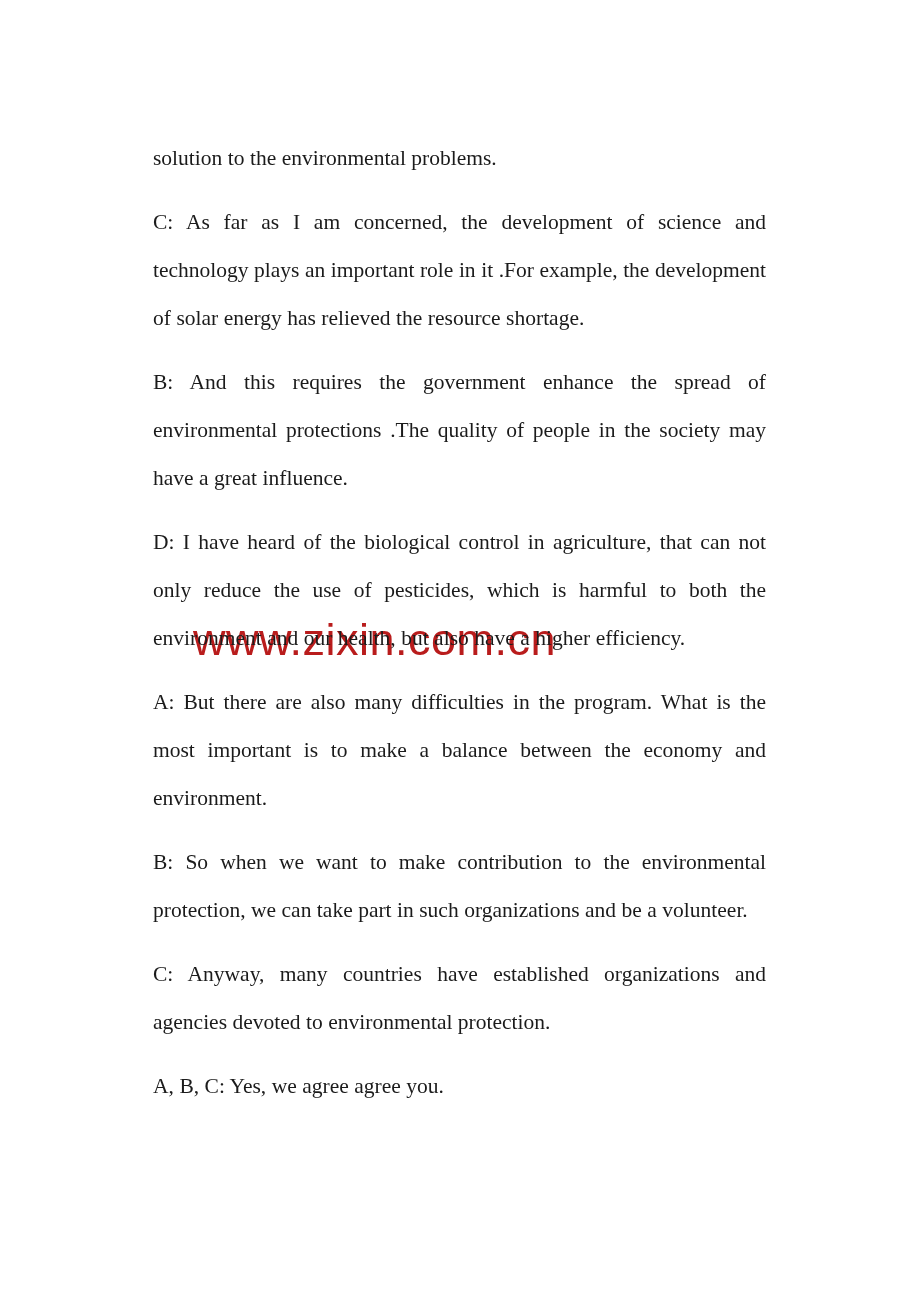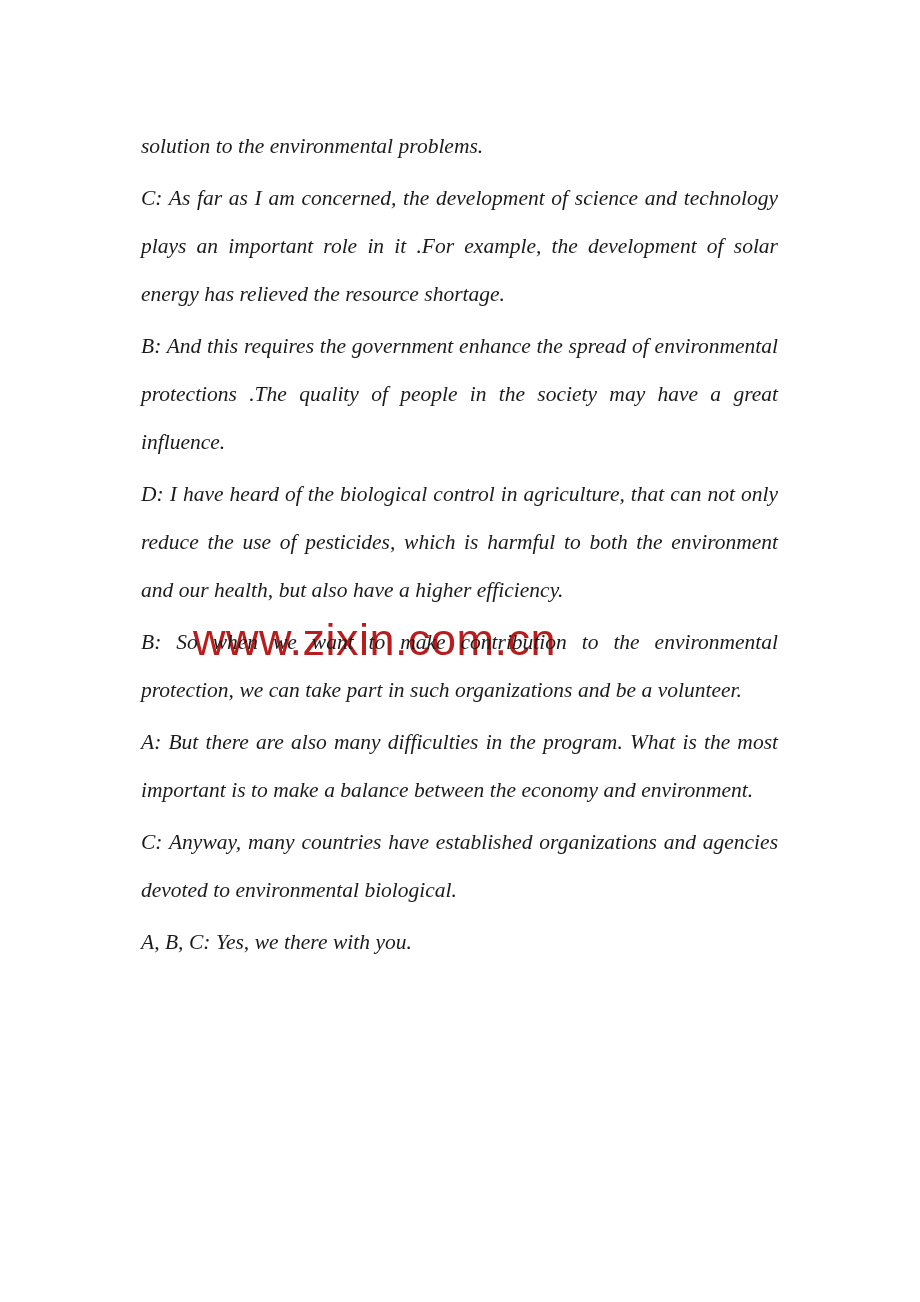--- a/index.html
+++ b/index.html
@@ -43,43 +43,42 @@
   
   .doc-body {
     position: absolute;
     left: 137px;
     top: 118px;
     width: 645px;
     z-index: 1;
   }
 
   .para {
-    margin: 4px;
+    margin: 16px;
     padding: 0;
     font-size: 21.5px;
     line-height: 48px;
     color: #1b1b1b;
     text-align: justify;
     text-justify: inter-word;
     word-spacing: 0.1px;
-    font-style: italic;
   }
   
 </style>
 </head>
 <body>
 
 <div class="page">
 
   <div class="watermark">www.zixin.com.cn</div>
 
   <div class="doc-body">
     <p class="para">solution to the environmental problems.</p>
     <p class="para">C: As far as I am concerned, the development of science and technology plays an important role in it .For example, the development of solar energy has relieved the resource shortage.</p>
     <p class="para">B: And this requires the government enhance the spread of environmental protections .The quality of people in the society may have a great influence.</p>
     <p class="para">D: I have heard of the biological control in agriculture, that can not only reduce the use of pesticides, which is harmful to both the environment and our health, but also have a higher efficiency.</p>
+    <p class="para">A: But there are also many difficulties in the program. What is the most important is to make a balance between the economy and environment.</p>
     <p class="para">B: So when we want to make contribution to the environmental protection, we can take part in such organizations and be a volunteer.</p>
-    <p class="para">A: But there are also many difficulties in the program. What is the most important is to make a balance between the economy and environment.</p>
-    <p class="para">C: Anyway, many countries have established organizations and agencies devoted to environmental biological.</p>
-    <p class="para">A, B, C: Yes, we there with you.</p>
+    <p class="para">C: Anyway, many countries have established organizations and agencies devoted to environmental protection.</p>
+    <p class="para">A, B, C: Yes, we agree agree you.</p>
   </div>
 
 </div>
 
 </body></html>

